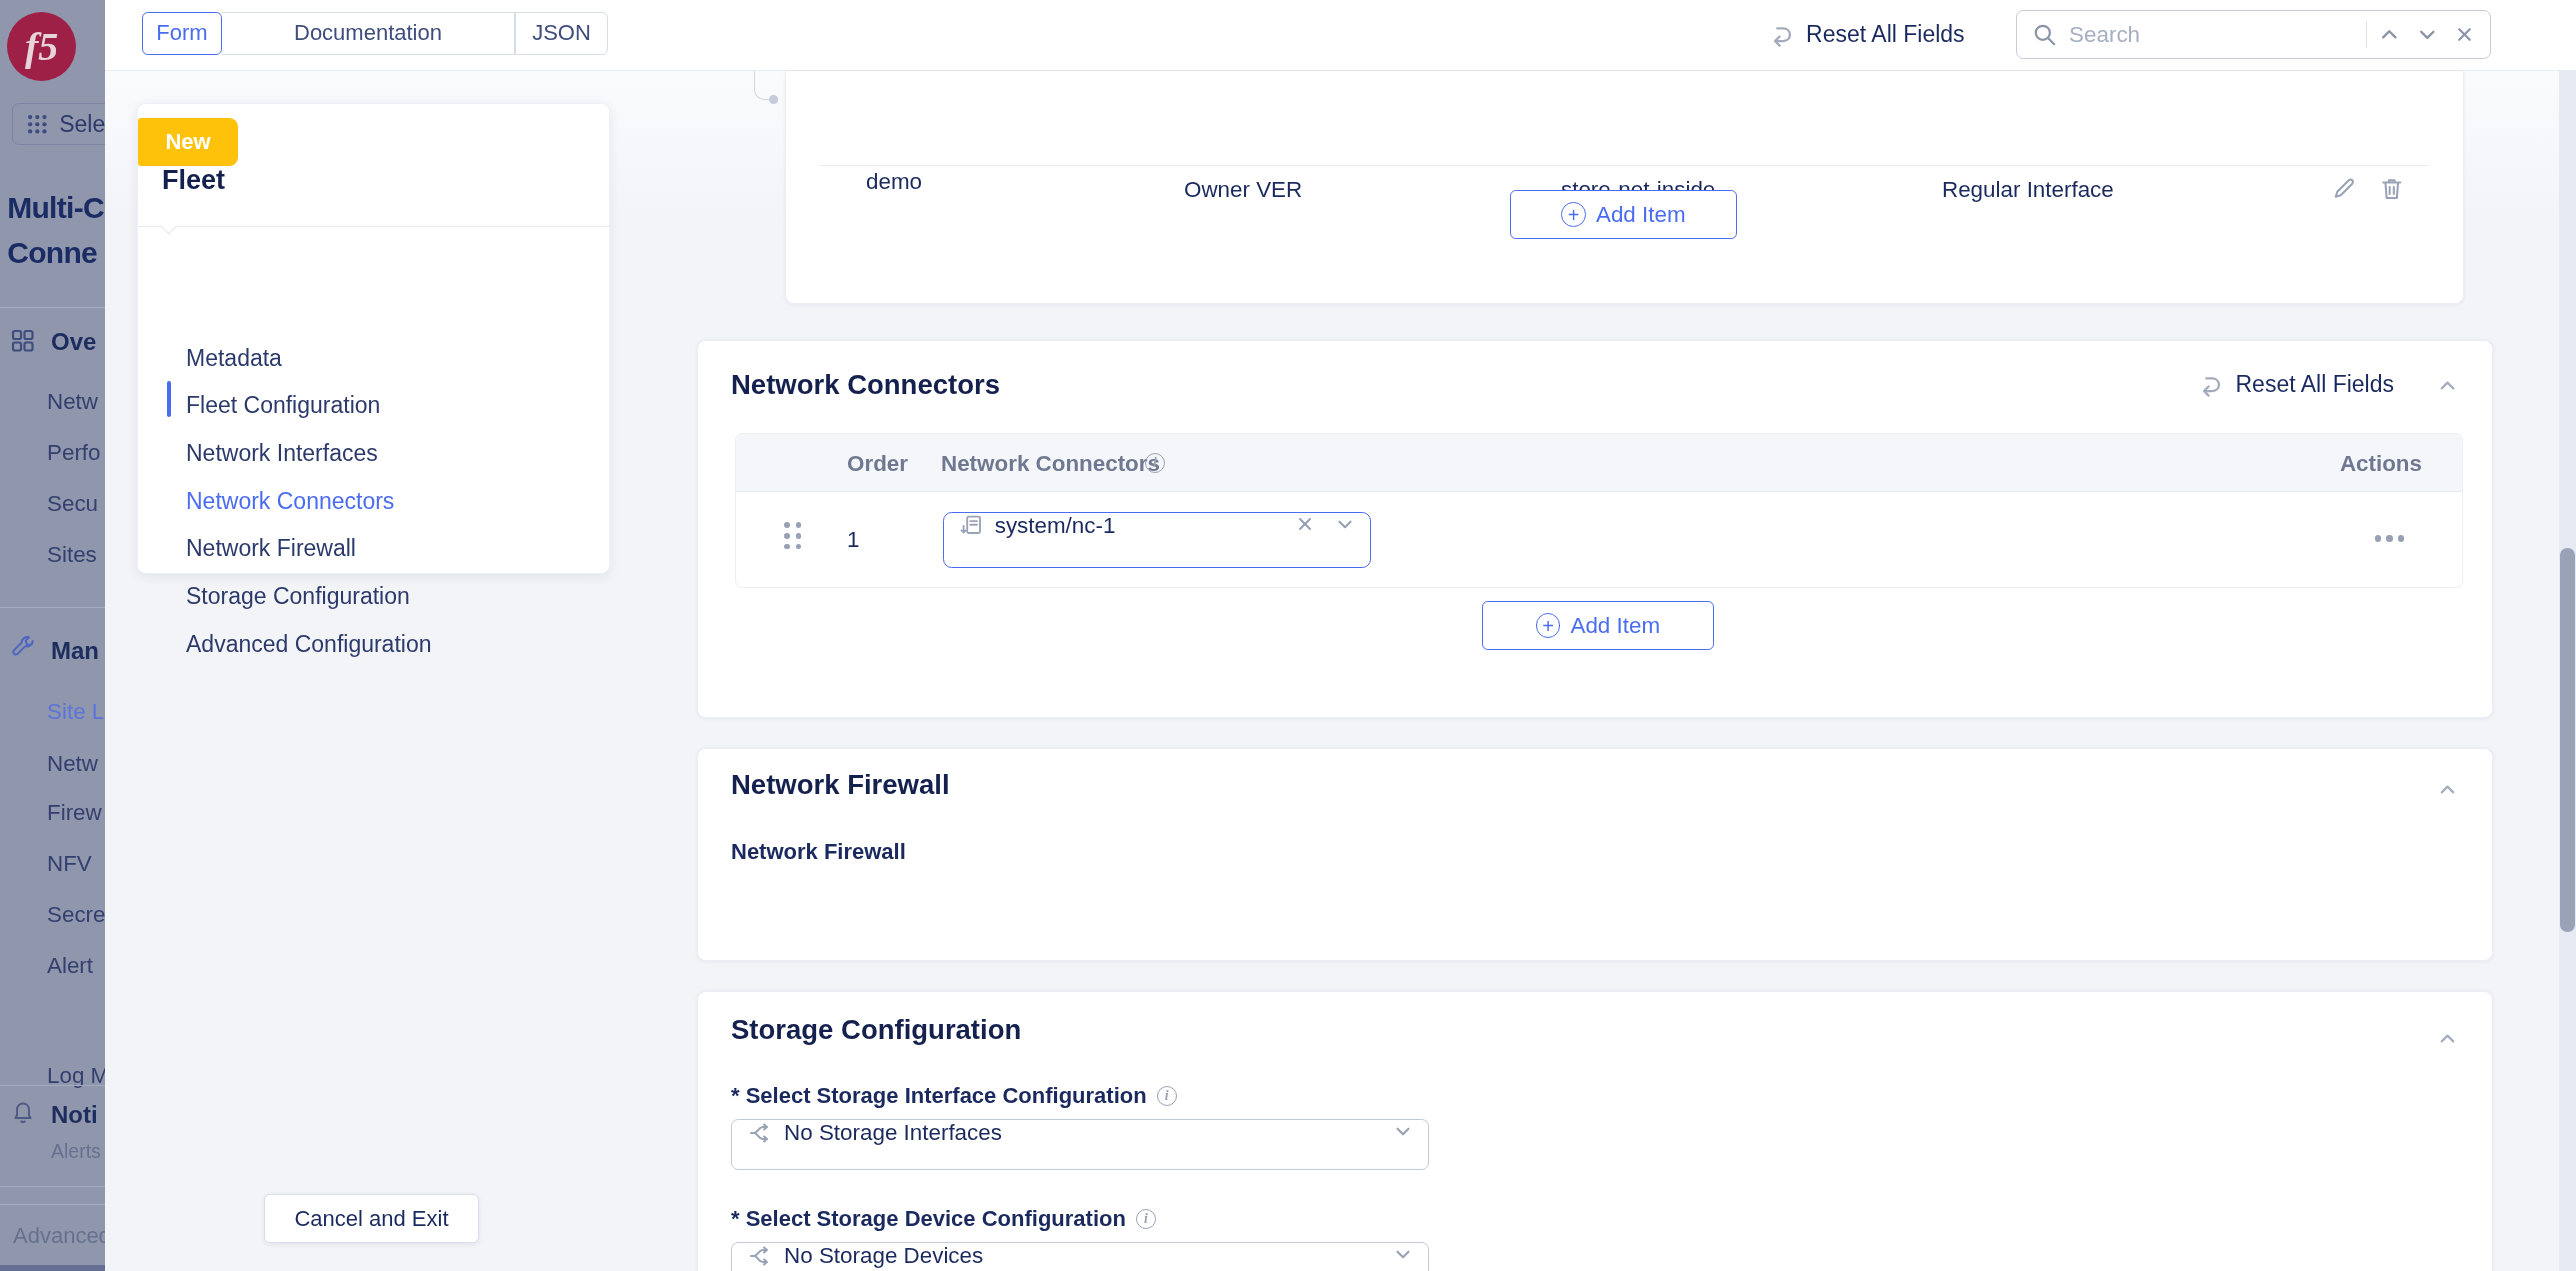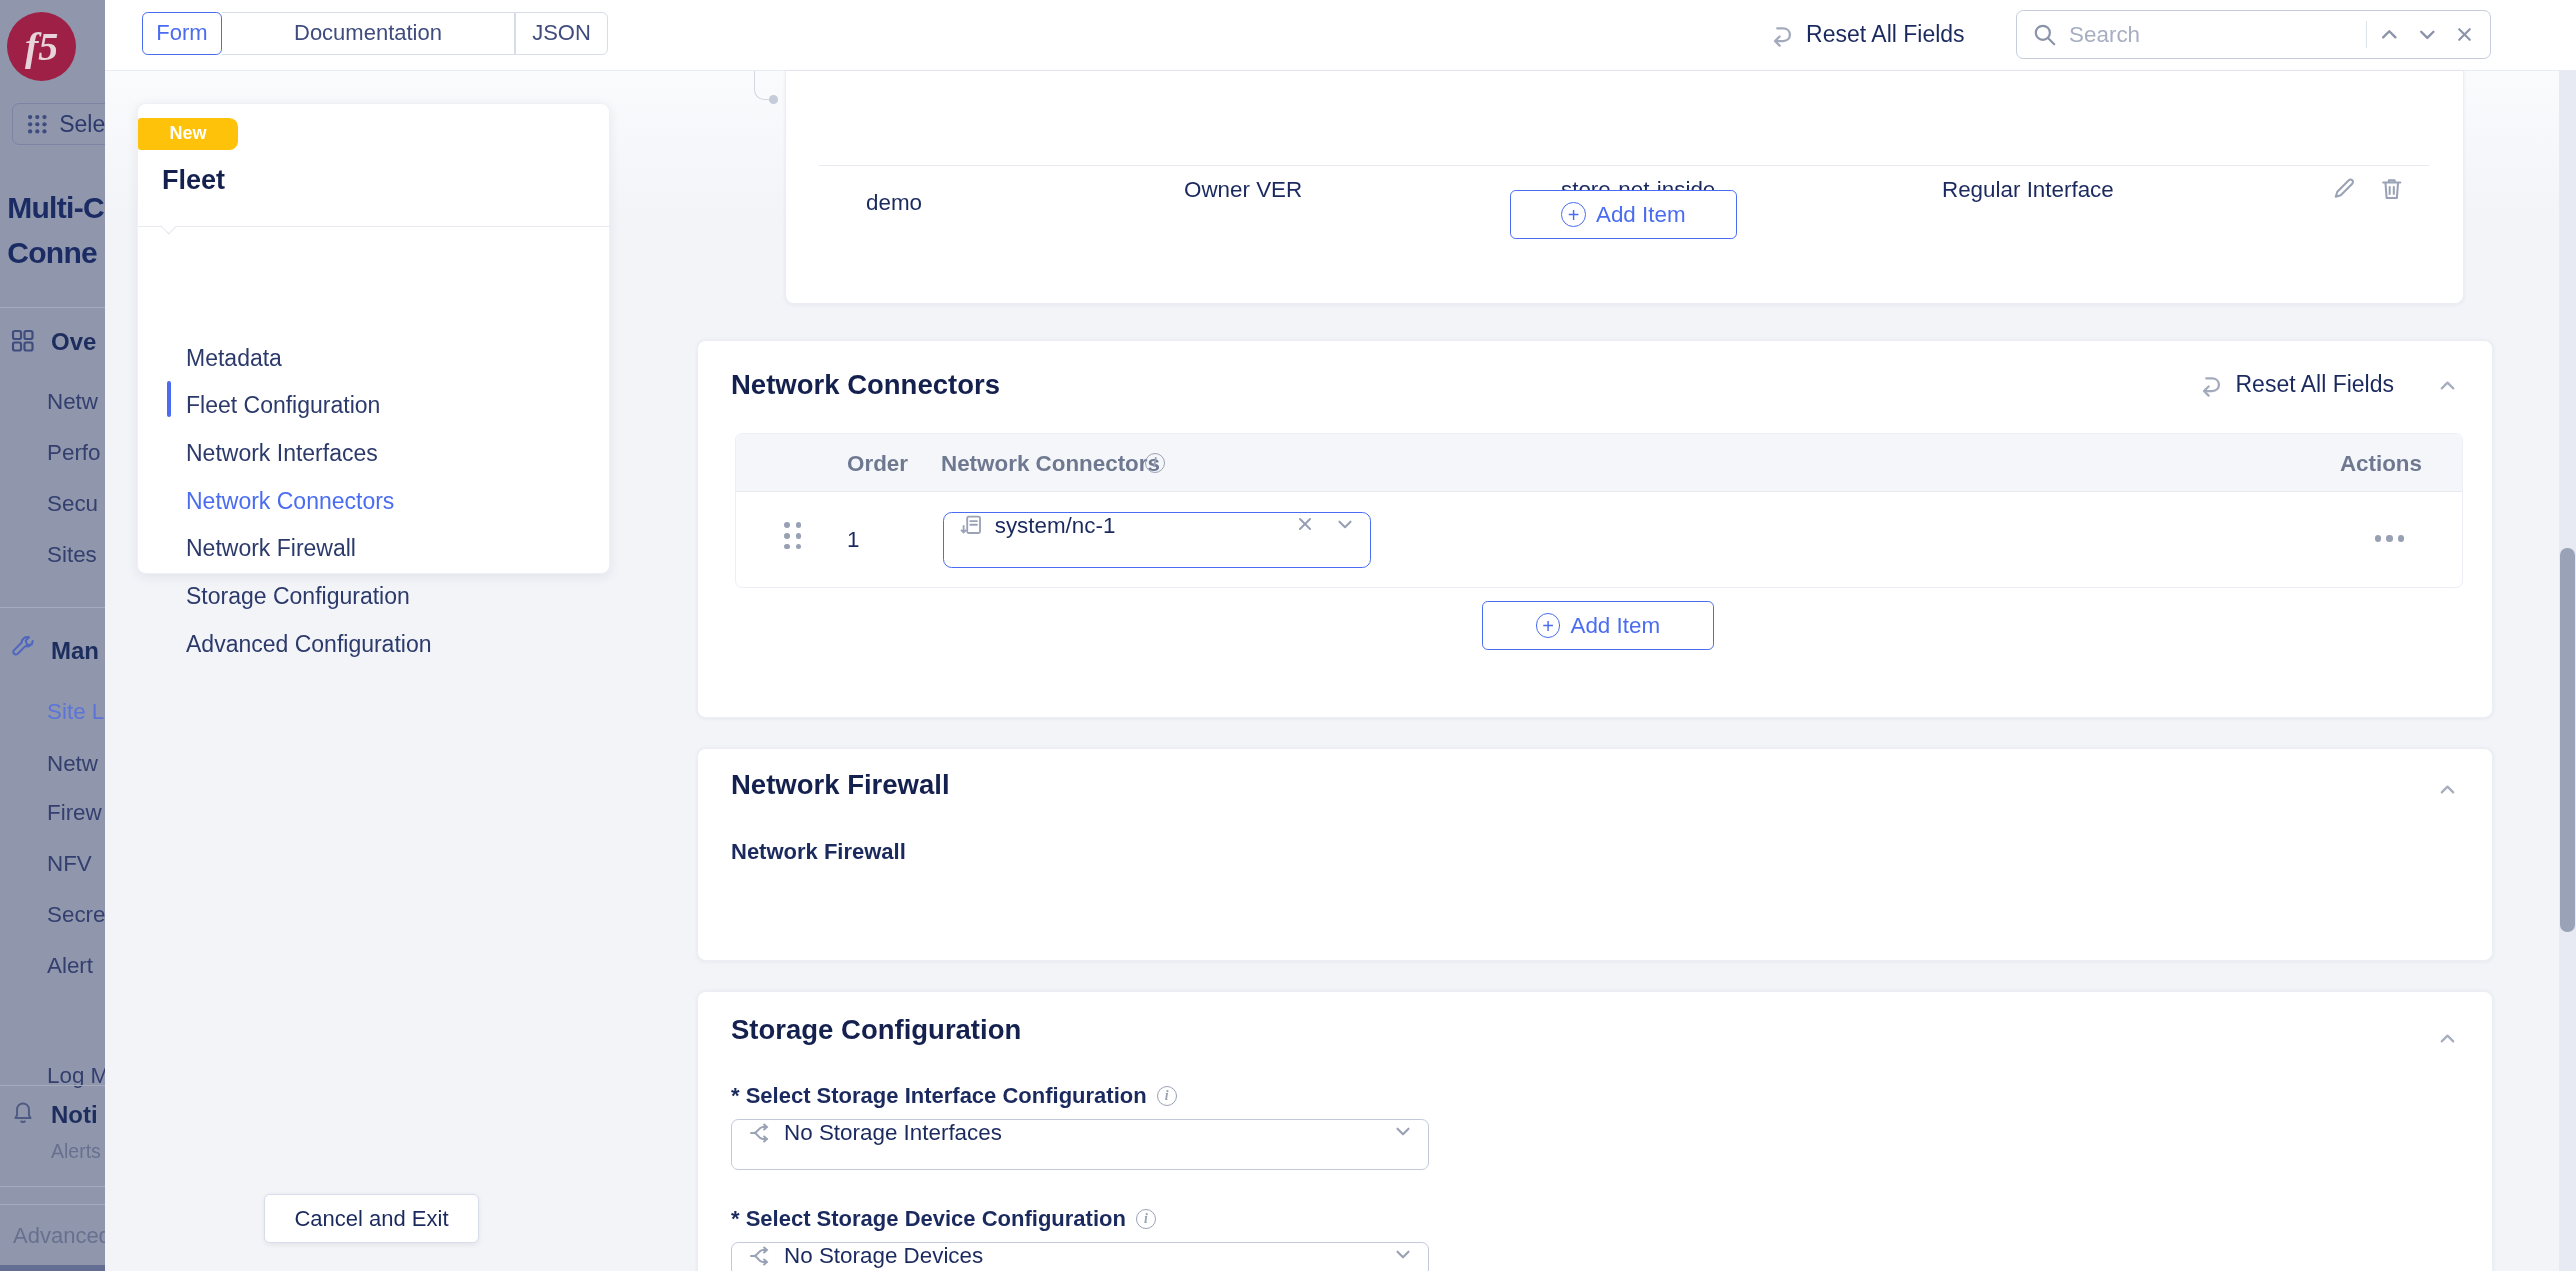--- a/index.html
+++ b/index.html
@@ -41,22 +41,22 @@
   .search-box { left:1911px; top:10px; width:475px; height:49px; border:1.4px solid #c6ccdb;
     border-radius:7.2px; display:flex; align-items:center; background:#fff; padding:0 14.5px; }
   .search-box input { border:none; outline:none; flex:1; font-size:22.4px; color:#1b2a5e;
     font-family:"Liberation Sans",sans-serif; margin-left:11.6px; min-width:0; background:transparent; }
   .search-box input::placeholder { color:#a7aec2; }
   .vdiv { width:1.4px; height:27.5px; background:#dde1ea; margin:0 10px; }
 
   
   .menu-card { left:137px; top:103px; width:473px; height:471px; background:#fff;
     border-radius:8.7px; box-shadow:0 2.9px 11.6px rgba(25,35,80,0.08); border:0.7px solid #eef0f6; }
-  .badge-new { left:0; top:13.7px; width:100px; height:32px; background:#ffc20a;
-    border-radius:2.9px 8.7px 8.7px 2.9px; color:#fff; font-weight:bold; font-size:18px;
+  .badge-new { left:0; top:13.7px; width:100px; height:48px; background:#ffc20a;
+    border-radius:2.9px 8.7px 8.7px 2.9px; color:#fff; font-weight:bold; font-size:22px;
     display:flex; align-items:center; justify-content:center; }
   .fleet-title { left:24px; top:61px; color:#14204e; font-size:27px; font-weight:bold; }
   .menu-div { left:0; top:122px; width:473px; height:0.7px; background:#e8eaf1; }
   .menu-notch { left:24.6px; top:116px; width:11.6px; height:11.6px; background:#fff;
     transform:rotate(45deg); border-right:0.7px solid #e2e5ee; border-bottom:0.7px solid #e2e5ee; }
   .fl-item { left:48px; color:#2c3a6b; font-size:23px; white-space:nowrap; cursor:pointer; }
   .fl-item.active { color:#4a6cf0; }
   .fl-bar { left:29px; top:277px; width:4.3px; height:36px; background:#4a6cf0; border-radius:2.2px; }
 
   .cancel-btn { left:264px; top:1194px; width:215px; height:49px; background:#fff;
@@ -269,21 +269,21 @@
     <div class="abs fl-item" style="top:479px;">Storage Configuration</div>
     <div class="abs fl-item" style="top:527px;">Advanced Configuration</div>
   </div>
 
   <div class="abs cancel-btn">Cancel and Exit</div>
 
   <div class="abs tree-elbow"></div>
   <div class="abs tree-dot"></div>
 
   <div class="abs card" style="left:785px;top:71px;width:1679px;height:233px;border-radius:0 0 8.7px 8.7px;border-top:none;">
-    <span class="abs row-text" style="left:80px;top:119px;">demo</span>
+    <span class="abs row-text" style="left:80px;top:98px;">demo</span>
     <span class="abs row-text" style="left:398px;top:106px;">Owner VER</span>
     <span class="abs row-text" style="left:775px;top:106px;">store-net-inside</span>
     <span class="abs row-text" style="left:1156px;top:106px;">Regular Interface</span>
     <svg class="ic abs icon-btn" style="left:1544px;top:104px;" width="27.5" height="27.5" viewBox="0 0 38 38">
         <use href="#ic-pencil"></use>
       </svg>
     <svg class="ic abs icon-btn" style="left:1592px;top:104px;" width="27.5" height="27.5" viewBox="0 0 38 38">
         <use href="#ic-trash"></use>
       </svg>
     <div class="abs hr" style="left:33px;top:94px;width:1610px;height:0;border-bottom:1.4px solid #e8eaf1;background:none;"></div>

